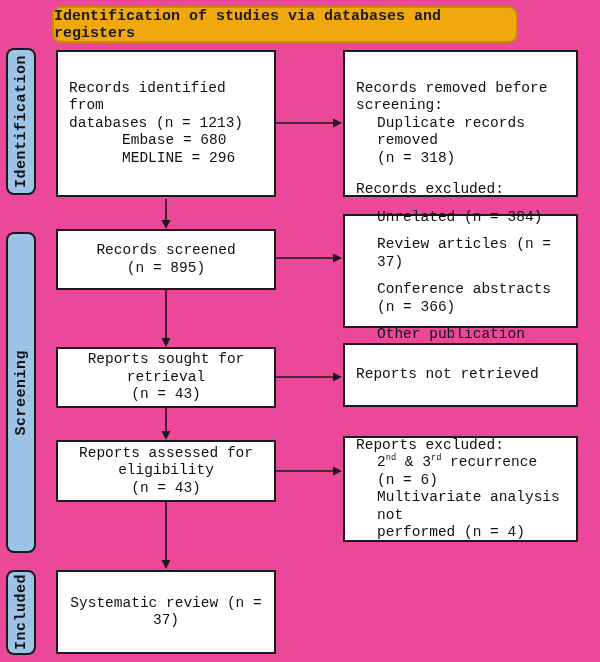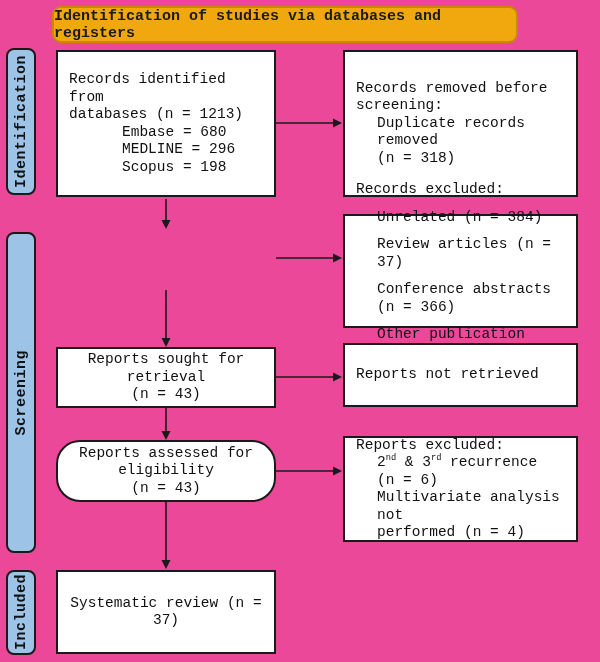--- a/index.html
+++ b/index.html
@@ -62,21 +62,21 @@
   .ind    { padding-left: 21px; }
   .ind-sm { padding-left: 10px; }
   .ind-lg { padding-left: 53px; }
   sup { font-size: 60%; line-height: 0; vertical-align: super; }
   .box-records-identified { left: 56px;  top: 50px;  width: 220px; height: 147px; }
   .box-records-removed    { left: 343px; top: 50px;  width: 235px; height: 147px; }
   .box-records-screened   { left: 56px;  top: 229px; width: 220px; height: 61px;  }
   .box-records-excluded   { left: 343px; top: 214px; width: 235px; height: 114px; gap: 10px; }
   .box-reports-sought     { left: 56px;  top: 347px; width: 220px; height: 61px;  }
   .box-reports-not-retrieved { left: 343px; top: 343px; width: 235px; height: 64px; }
-  .box-reports-assessed   { left: 56px;  top: 440px; width: 220px; height: 62px; border-radius: 24px;  }
+  .box-reports-assessed   { left: 56px;  top: 440px; width: 220px; height: 62px;  }
   .box-reports-excluded   { left: 343px; top: 436px; width: 235px; height: 106px; }
   .box-studies-included   { left: 56px;  top: 570px; width: 220px; height: 84px;  }
   svg.arrows {
     position: absolute;
     left: 0; top: 0;
     pointer-events: none;
   }
   svg.arrows line    { stroke: var(--ink); stroke-width: 1.6; }
   svg.arrows polygon { fill: var(--ink); }
 </style>
@@ -97,29 +97,32 @@
   </div>
   <div class="stage stage-included">
     <span>Included</span>
   </div>
 
   <div class="fbox left box-records-identified">
     <div>Records identified from</div>
     <div>databases (n = 1213)</div>
     <div class="ind-lg">Embase = 680</div>
     <div class="ind-lg">MEDLINE = 296</div>
-    <div class="ind-lg">Scopus = 198</div>
   </div>
 
   <div class="fbox left box-records-removed">
     <div>Records removed before screening:</div>
     <div class="ind">Duplicate records removed</div>
     <div class="ind">(n = 318)</div>
   </div>
 
+  <div class="fbox center box-records-screened">
+    <div>Records screened</div>
+    <div>(n = 895)</div>
+  </div>
 
   <div class="fbox left box-records-excluded">
     <div>Records excluded:</div>
     <div class="ind">Unrelated (n = 384)</div>
     <div class="ind">Review articles (n = 37)</div>
     <div class="ind">Conference abstracts (n = 366)</div>
     <div class="ind">Other publication types (n = 65)</div>
   </div>
 
   <div class="fbox center box-reports-sought">

